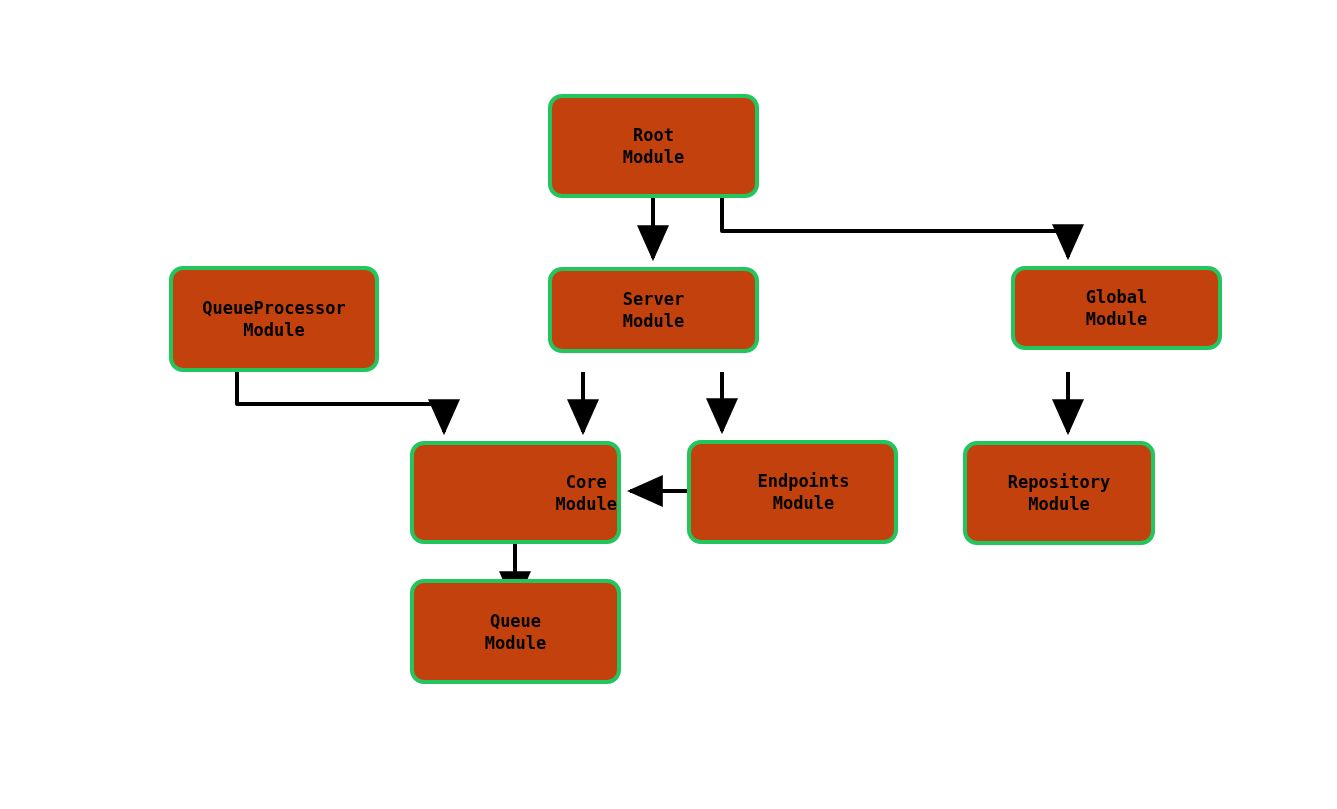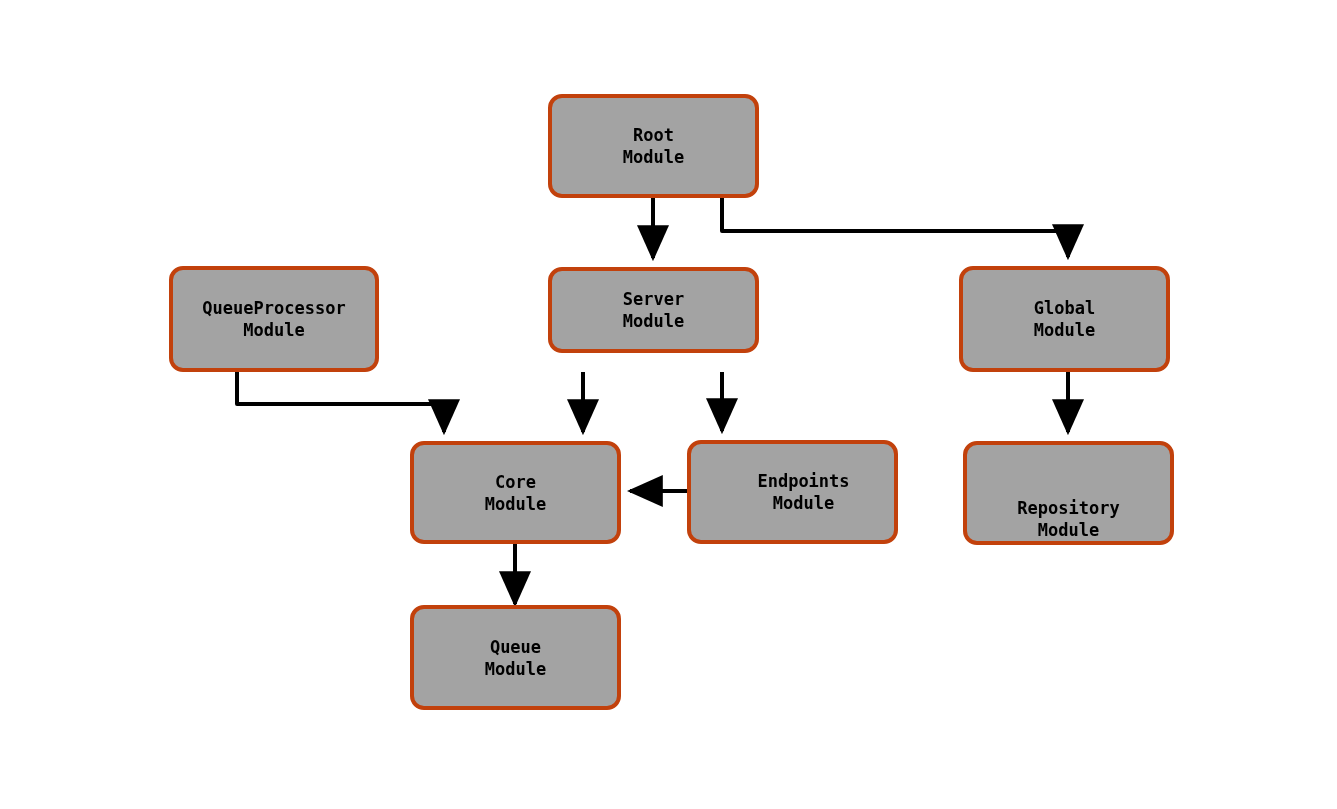--- a/index.html
+++ b/index.html
@@ -18,22 +18,22 @@
   #diagram-svg {
     position: absolute;
     left: 0;
     top: 0;
     width: 1337px;
     height: 809px;
   }
   .node-box {
     position: absolute;
     box-sizing: border-box;
-    background: #a3a3a3;
-    border: 4px solid #c2410c;
+    background: #c2410c;
+    border: 4px solid #22c55e;
     border-radius: 14px;
     display: flex;
     align-items: center;
     justify-content: center;
     z-index: 2;
   }
   .node-label {
     font-family: "DejaVu Sans Mono", "Liberation Mono", monospace;
     font-size: 17px;
     line-height: 22px;
@@ -82,38 +82,38 @@
   <div class="node-box" style="left:133px; top:266px; width:210px; height:106px;margin-left:36px;">
     <div class="node-label">QueueProcessor
 Module</div>
   </div>
 
   <div class="node-box" style="left:548px; top:267px; width:211px; height:86px;">
     <div class="node-label">Server
 Module</div>
   </div>
 
-  <div class="node-box" style="left:959px; top:266px; width:211px; height:106px;align-items:center;">
+  <div class="node-box" style="left:1011px; top:266px; width:211px; height:84px;align-items:center;">
     <div class="node-label">Global
 Module</div>
   </div>
 
-  <div class="node-box" style="left:410px; top:441px; width:211px; height:103px;">
+  <div class="node-box" style="left:410px; top:441px; width:211px; height:103px;justify-content:flex-end;">
     <div class="node-label">Core
 Module</div>
   </div>
 
   <div class="node-box" style="left:687px; top:440px; width:211px; height:104px;padding-left:22px;">
     <div class="node-label">Endpoints
 Module</div>
   </div>
 
-  <div class="node-box" style="left:963px; top:441px; width:211px; height:104px;align-items:flex-end;">
+  <div class="node-box" style="left:963px; top:441px; width:192px; height:104px;">
     <div class="node-label">Repository
 Module</div>
   </div>
 
-  <div class="node-box" style="left:410px; top:605px; width:211px; height:105px;">
+  <div class="node-box" style="left:410px; top:579px; width:211px; height:105px;">
     <div class="node-label">Queue
 Module</div>
   </div>
 
 </div>
 
 </body></html>

